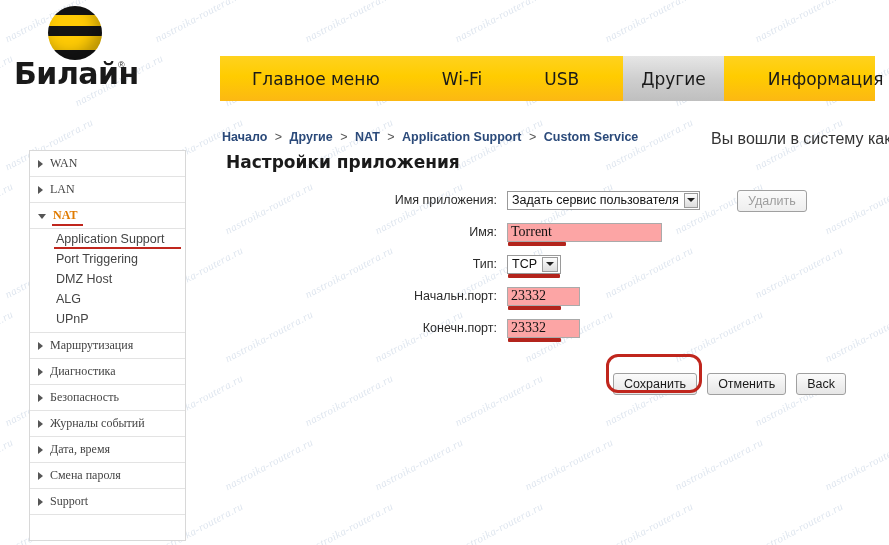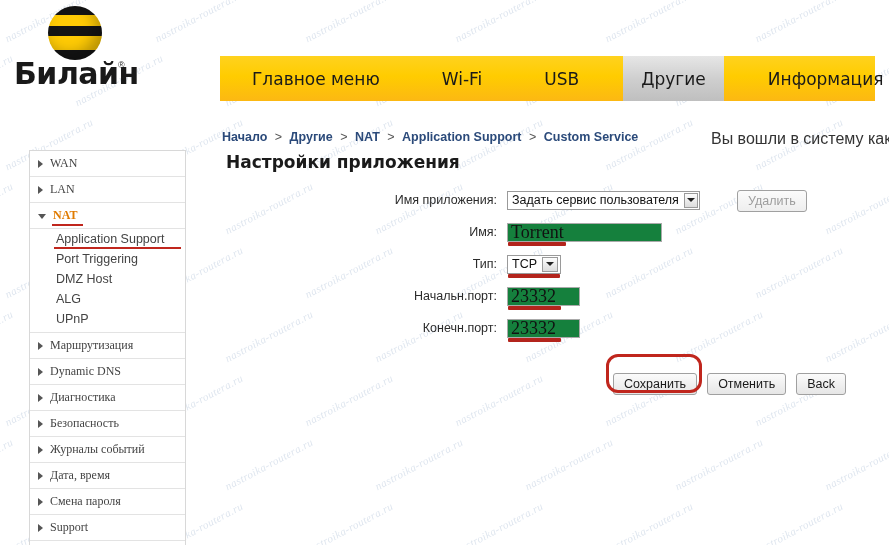--- a/index.html
+++ b/index.html
@@ -282,25 +282,25 @@
     width: 0; height: 0;
     border-left: 4px solid transparent;
     border-right: 4px solid transparent;
     border-top: 4px solid #222;
   }
   .sel-appname { width: 193px; }
   .sel-type { width: 54px; }
 
   .txt {
     border: 1px solid #aaaaaa;
-    background: #15803d;
+    background: #fca5a5;
     height: 19px;
     box-sizing: border-box;
     font-family: "Liberation Serif", serif;
-    font-size: 18px;
+    font-size: 14px;
     color: #111;
     padding: 0 3px;
     outline: none;
   }
   .txt-name { width: 155px; }
   .txt-port { width: 73px; }
 
   .underline-red {
     position: absolute;
     left: 1px;
@@ -398,24 +398,20 @@
       <div class="side-sub marked">Application Support</div>
       <div class="side-sub">Port Triggering</div>
       <div class="side-sub">DMZ Host</div>
       <div class="side-sub">ALG</div>
       <div class="side-sub">UPnP</div>
     </div>
 
     <div class="side-group">
       <span class="tri tri-right"></span>
       <span class="side-label">Маршрутизация</span>
-    </div>
-    <div class="side-group">
-      <span class="tri tri-right"></span>
-      <span class="side-label">Dynamic DNS</span>
     </div>
     <div class="side-group">
       <span class="tri tri-right"></span>
       <span class="side-label">Диагностика</span>
     </div>
     <div class="side-group">
       <span class="tri tri-right"></span>
       <span class="side-label">Безопасность</span>
     </div>
     <div class="side-group">

